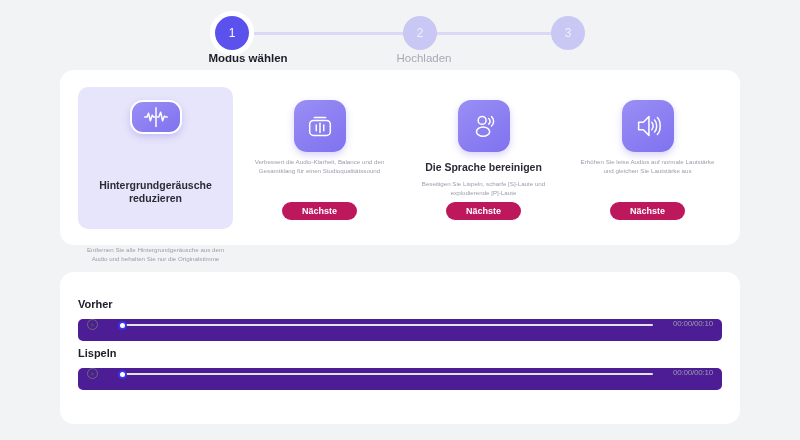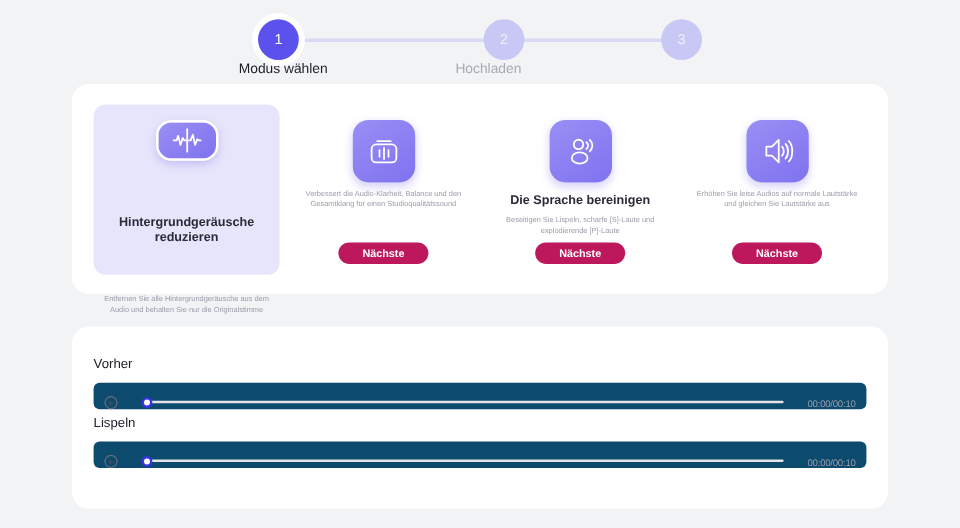--- a/index.html
+++ b/index.html
@@ -26,22 +26,22 @@
   }
   .step.active { background: #5b52ee; box-shadow: 0 0 0 5px rgba(255,255,255,0.95), 0 0 0 5px #fff; }
   .step.inactive { background: #c9c7f3; color: #f0effc; }
   .step1 { left: 215px; }
   .step2 { left: 403px; }
   .step3 { left: 551px; }
   .step-label {
     position: absolute; top: 44px; font-size: 11.5px; text-align: center; width: 160px;
     white-space: nowrap;
   }
-  .step-label.active { color: #1d1d28; font-weight: 400; left: 156px; }
-  .step-label.inactive { color: #a9a8b6; left: 327px; }
+  .step-label.active { color: #1d1d28; font-weight: 700; left: 168px; }
+  .step-label.inactive { color: #a9a8b6; left: 344px; }
   .step-label.inactive.l3 { left: 488px; }
 
   
   .panel {
     position: absolute; background: #ffffff; border-radius: 14px;
   }
   .panel-modes { left: 60px; top: 70px; width: 680px; height: 175px; }
   .panel-players { left: 60px; top: 272px; width: 680px; height: 152px; }
 
   
@@ -73,24 +73,24 @@
     background: #be185d; color: #ffffff; border: none;
     font-family: "Liberation Sans", sans-serif;
     font-size: 9px; font-weight: 700; cursor: pointer;
     display: flex; align-items: center; justify-content: center;
   }
 
   
   .player-block { position: absolute; left: 18px; width: 644px; }
   .pb1 { top: 26px; }
   .pb2 { top: 75px; }
-  .player-label { font-size: 11px; font-weight: 400; color: #20202c; }
+  .player-label { font-size: 11px; font-weight: 700; color: #20202c; }
   .player-bar {
-    margin-top: 9px; height: 22px; border-radius: 5px; background: #0c4a6e;
-    display: flex; align-items: flex-end; padding: 0 9px; gap: 20px;
+    margin-top: 9px; height: 22px; border-radius: 5px; background: #4c1d95;
+    display: flex; align-items: flex-start; padding: 0 9px; gap: 20px;
   }
   .play-btn {
     width: 11px; height: 11px; border-radius: 50%;
     border: 1px solid #6b6b78; display: flex; align-items: center;
     justify-content: center; cursor: pointer; flex: 0 0 auto;
   }
   .play-btn i {
     width: 0; height: 0; border-style: solid; border-width: 2.5px 0 2.5px 4px;
     border-color: transparent transparent transparent #4a4a57; display: block;
     margin-left: 1px;

